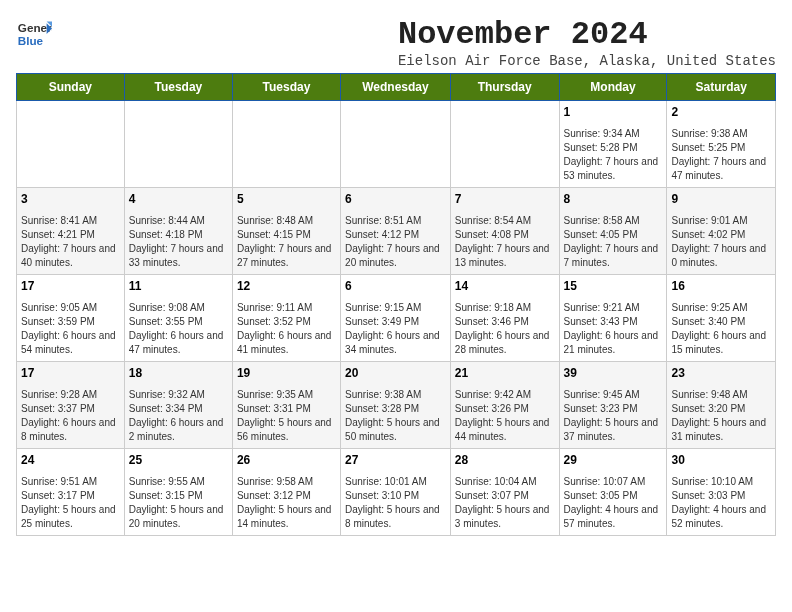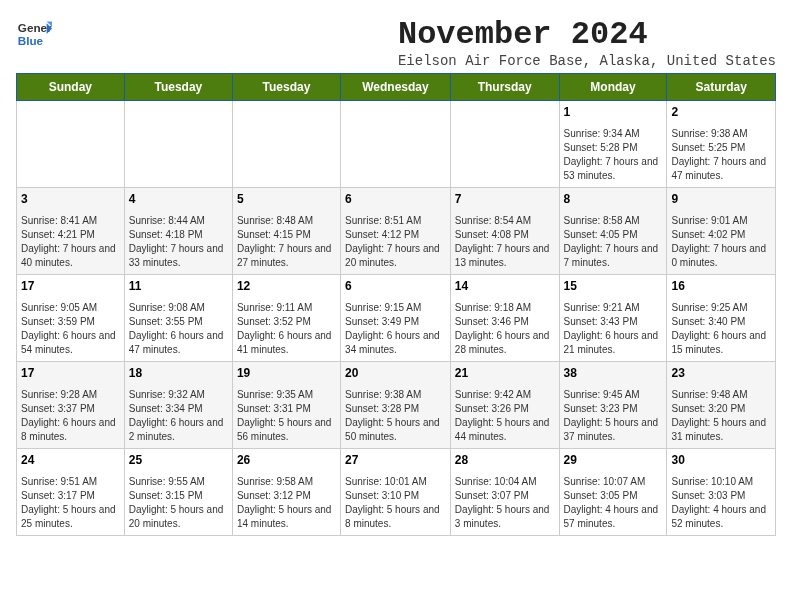--- a/index.html
+++ b/index.html
@@ -199,21 +199,21 @@
         </td>
         <td>
           <div class="day-num">20</div>
           <div class="day-info">Sunrise: 9:38 AM<br>Sunset: 3:28 PM<br>Daylight: 5 hours and 50 minutes.</div>
         </td>
         <td>
           <div class="day-num">21</div>
           <div class="day-info">Sunrise: 9:42 AM<br>Sunset: 3:26 PM<br>Daylight: 5 hours and 44 minutes.</div>
         </td>
         <td>
-          <div class="day-num">38</div>
+          <div class="day-num">39</div>
           <div class="day-info">Sunrise: 9:45 AM<br>Sunset: 3:23 PM<br>Daylight: 5 hours and 37 minutes.</div>
         </td>
         <td>
           <div class="day-num">23</div>
           <div class="day-info">Sunrise: 9:48 AM<br>Sunset: 3:20 PM<br>Daylight: 5 hours and 31 minutes.</div>
         </td>
       </tr>
       <tr>
         <td>
           <div class="day-num">24</div>

